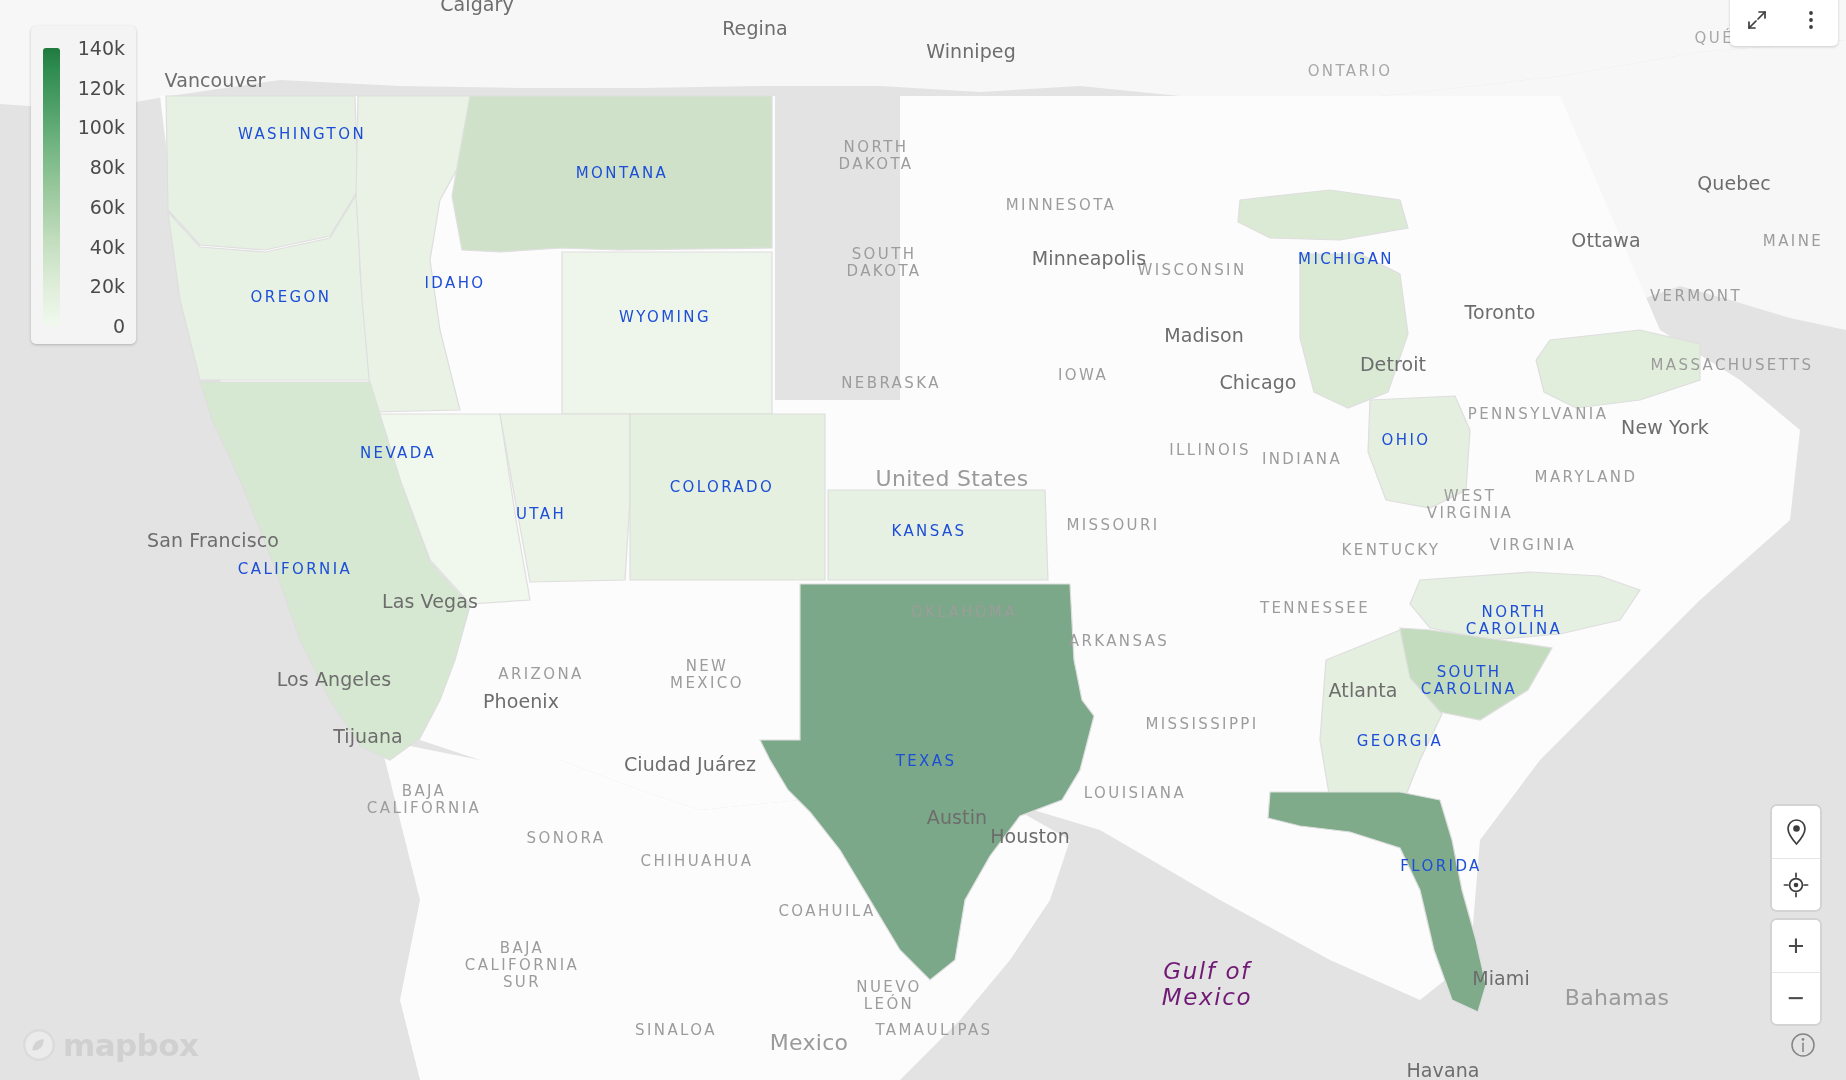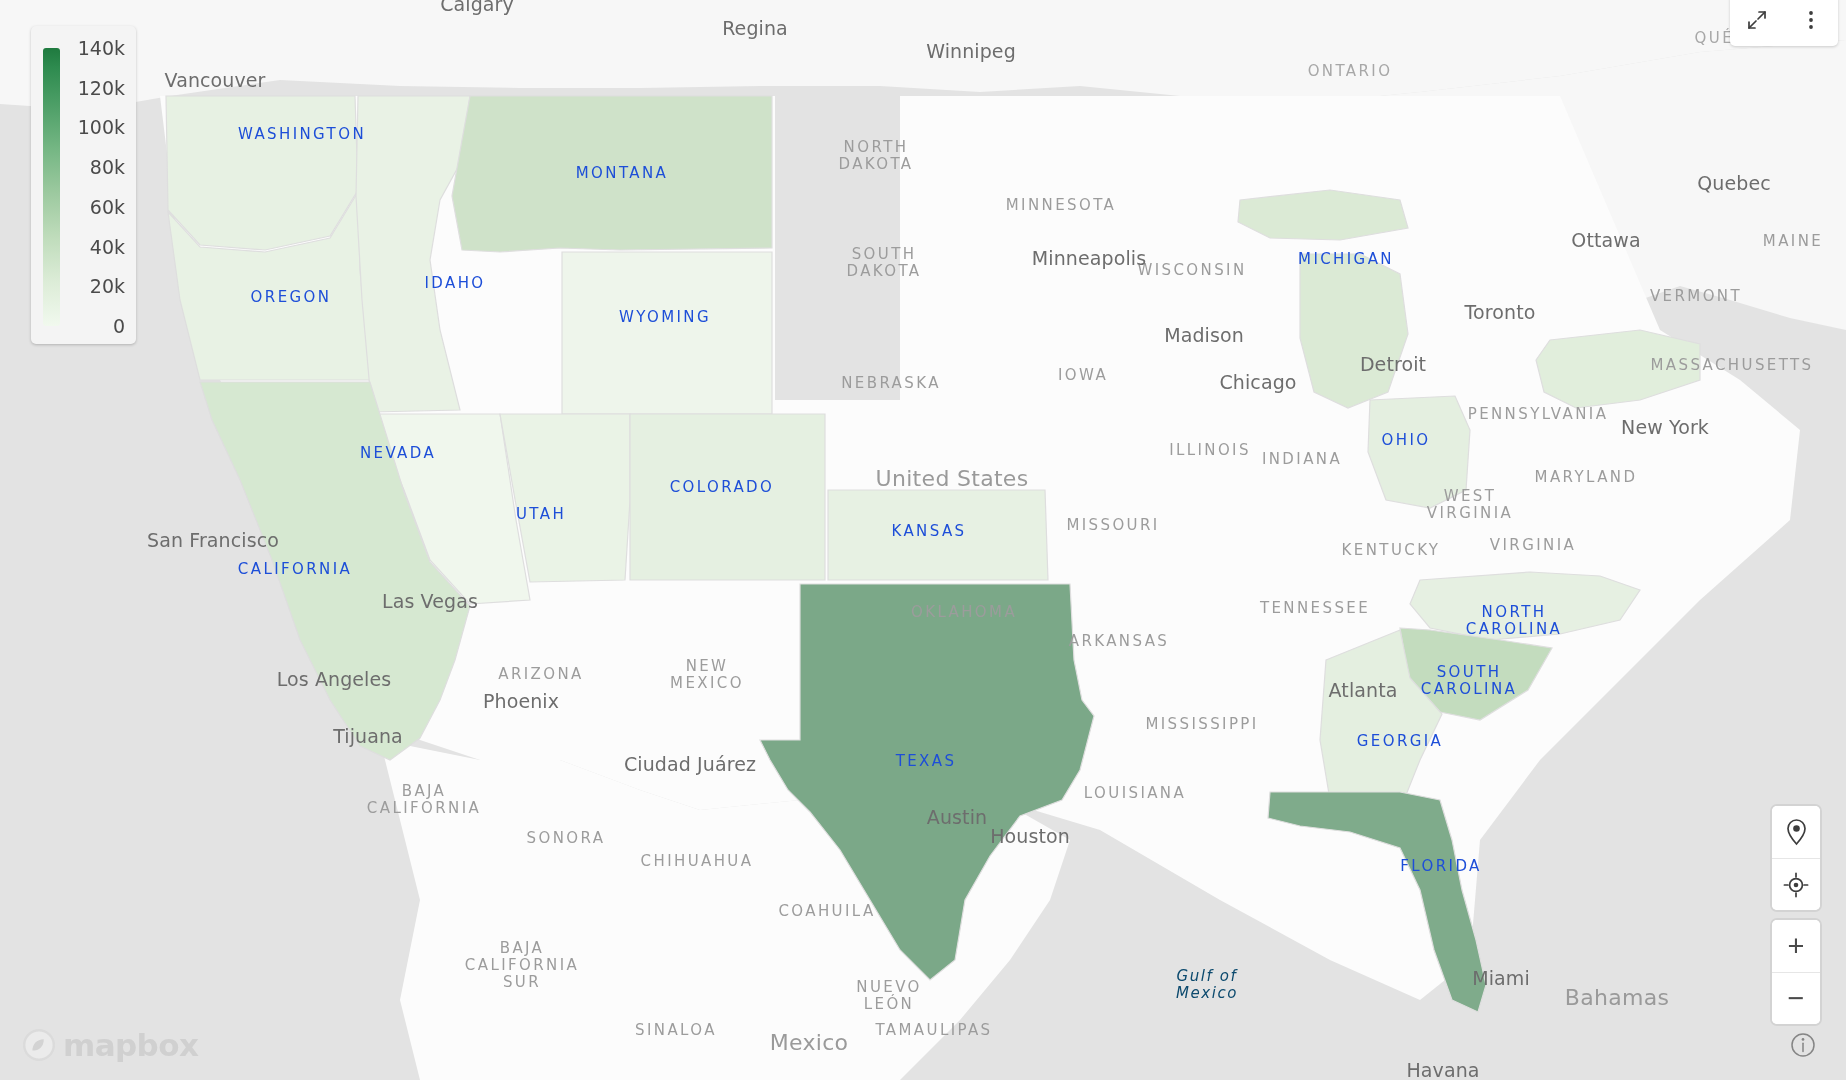--- a/index.html
+++ b/index.html
@@ -12,21 +12,21 @@
   #map-canvas{position:absolute;inset:0;background:#e3e3e3;}
   #map-svg{position:absolute;inset:0;width:1846px;height:1080px;display:block;}
 
   
   .lbl{position:absolute;white-space:pre;pointer-events:none;
        transform:translate(-50%,-50%);text-align:center;line-height:1.12;}
   .lbl-state{font-size:15px;letter-spacing:2.4px;color:#9c9c9c;font-weight:400;}
   .lbl-state-on{color:#1d4ed8;}
   .lbl-country{font-size:22px;color:#9a9a9a;letter-spacing:.3px;}
   .lbl-city{font-size:19px;color:#6d6d6d;letter-spacing:.1px;}
-  .lbl-water{font-size:15px;color:#0c4a6e;font-style:italic;letter-spacing:1.6px;}
+  .lbl-water{font-size:23px;color:#701a75;font-style:italic;letter-spacing:1.6px;}
   .lbl-prov{font-size:15px;letter-spacing:2.4px;color:#a7a7a7;}
 
   
   #legend{position:absolute;left:31px;top:26px;width:105px;height:318px;
           background:#f4f4f4;border-radius:5px;
           box-shadow:0 1px 3px rgba(0,0,0,.22);}
   #legend-inner{position:absolute;left:12px;top:22px;right:8px;bottom:18px;}
   #legend-bar{position:absolute;left:0;top:0;width:17px;height:278px;border-radius:3px;
               background:linear-gradient(to bottom,#1f7a3f 0%,#2e8b4f 7%,#4c9e66 20%,
                          #74b683 36%,#9cc99f 52%,#bfdcbb 68%,#dcecd7 84%,#f1f9ee 100%);}

